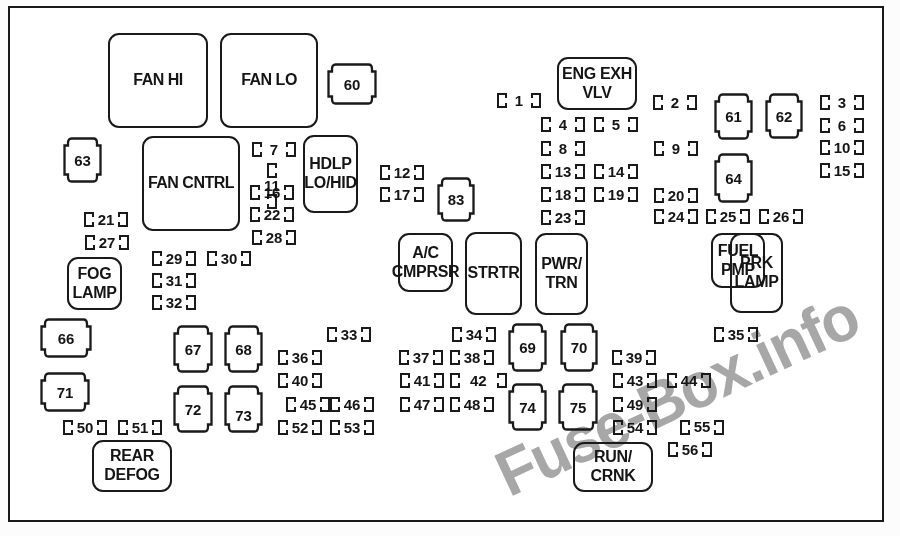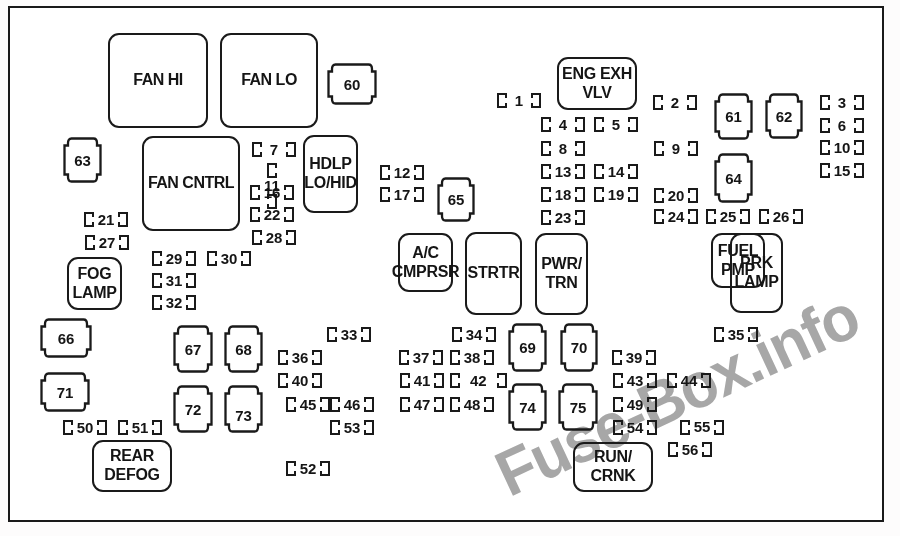--- a/index.html
+++ b/index.html
@@ -111,21 +111,21 @@
       <div class="relay" style="left: 714px; top: 153px; width: 39px; height: 50px;">
         <svg width="39" height="50" viewBox="0 0 39 50">
           <path d="M 8.5 1.5 L 30.5 1.5 Q 34 1.5 34 6 L 34 8.5 L 37.5 8.5 L 37.5 41.5 L 34 41.5 L 34 44 Q 34 48.5 30.5 48.5 L 8.5 48.5 Q 5 48.5 5 44 L 5 41.5 L 1.5 41.5 L 1.5 8.5 L 5 8.5 L 5 6 Q 5 1.5 8.5 1.5 Z" fill="none" stroke="#1a1a1a" stroke-width="2.3"></path>
         </svg>
         <div class="rnum">64</div>
       </div>
       <div class="relay" style="left: 437px; top: 177px; width: 38px; height: 45px;">
         <svg width="38" height="45" viewBox="0 0 38 45">
           <path d="M 8.5 1.5 L 29.5 1.5 Q 33 1.5 33 6 L 33 8.5 L 36.5 8.5 L 36.5 36.5 L 33 36.5 L 33 39 Q 33 43.5 29.5 43.5 L 8.5 43.5 Q 5 43.5 5 39 L 5 36.5 L 1.5 36.5 L 1.5 8.5 L 5 8.5 L 5 6 Q 5 1.5 8.5 1.5 Z" fill="none" stroke="#1a1a1a" stroke-width="2.3"></path>
         </svg>
-        <div class="rnum">65</div>
+        <div class="rnum">83</div>
       </div>
       <div class="relay" style="left: 40px; top: 318px; width: 52px; height: 40px;">
         <svg width="52" height="40" viewBox="0 0 52 40">
           <path d="M 8.5 1.5 L 43.5 1.5 Q 47 1.5 47 6 L 47 8.5 L 50.5 8.5 L 50.5 31.5 L 47 31.5 L 47 34 Q 47 38.5 43.5 38.5 L 8.5 38.5 Q 5 38.5 5 34 L 5 31.5 L 1.5 31.5 L 1.5 8.5 L 5 8.5 L 5 6 Q 5 1.5 8.5 1.5 Z" fill="none" stroke="#1a1a1a" stroke-width="2.3"></path>
         </svg>
         <div class="rnum">66</div>
       </div>
       <div class="relay" style="left: 173px; top: 325px; width: 40px; height: 48px;">
         <svg width="40" height="48" viewBox="0 0 40 48">
           <path d="M 8.5 1.5 L 31.5 1.5 Q 35 1.5 35 6 L 35 8.5 L 38.5 8.5 L 38.5 39.5 L 35 39.5 L 35 42 Q 35 46.5 31.5 46.5 L 8.5 46.5 Q 5 46.5 5 42 L 5 39.5 L 1.5 39.5 L 1.5 8.5 L 5 8.5 L 5 6 Q 5 1.5 8.5 1.5 Z" fill="none" stroke="#1a1a1a" stroke-width="2.3"></path>
@@ -428,21 +428,21 @@
       <div class="fuse" style="left: 63px; top: 420px;">
         <span class="fb fb-l"></span>
         <span class="fnum">50</span>
         <span class="fb fb-r"></span>
       </div>
       <div class="fuse" style="left: 118px; top: 420px;">
         <span class="fb fb-l"></span>
         <span class="fnum">51</span>
         <span class="fb fb-r"></span>
       </div>
-      <div class="fuse" style="left: 286px; top: 420px; margin-top: 41px;">
+      <div class="fuse" style="left: 278px; top: 420px;">
         <span class="fb fb-l"></span>
         <span class="fnum">52</span>
         <span class="fb fb-r"></span>
       </div>
       <div class="fuse" style="left: 330px; top: 420px;">
         <span class="fb fb-l"></span>
         <span class="fnum">53</span>
         <span class="fb fb-r"></span>
       </div>
       <div class="fuse" style="left: 613px; top: 420px;">

